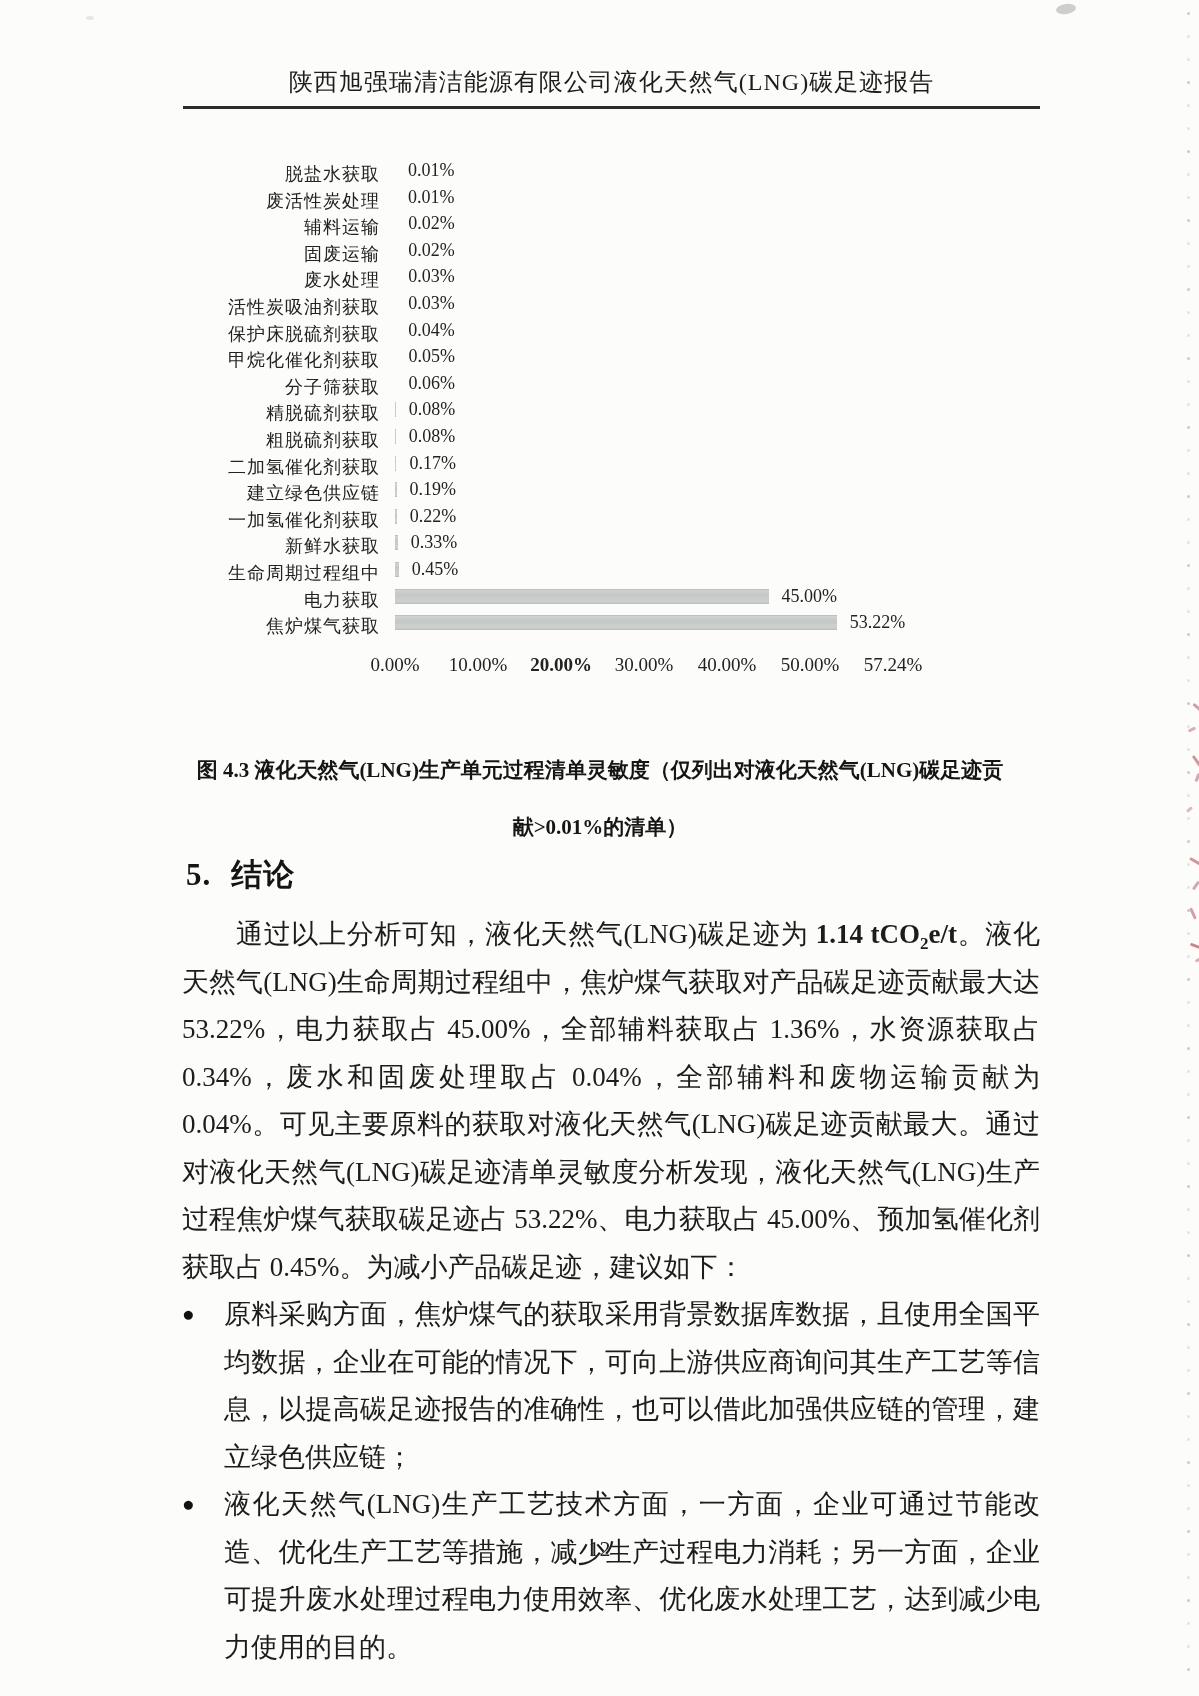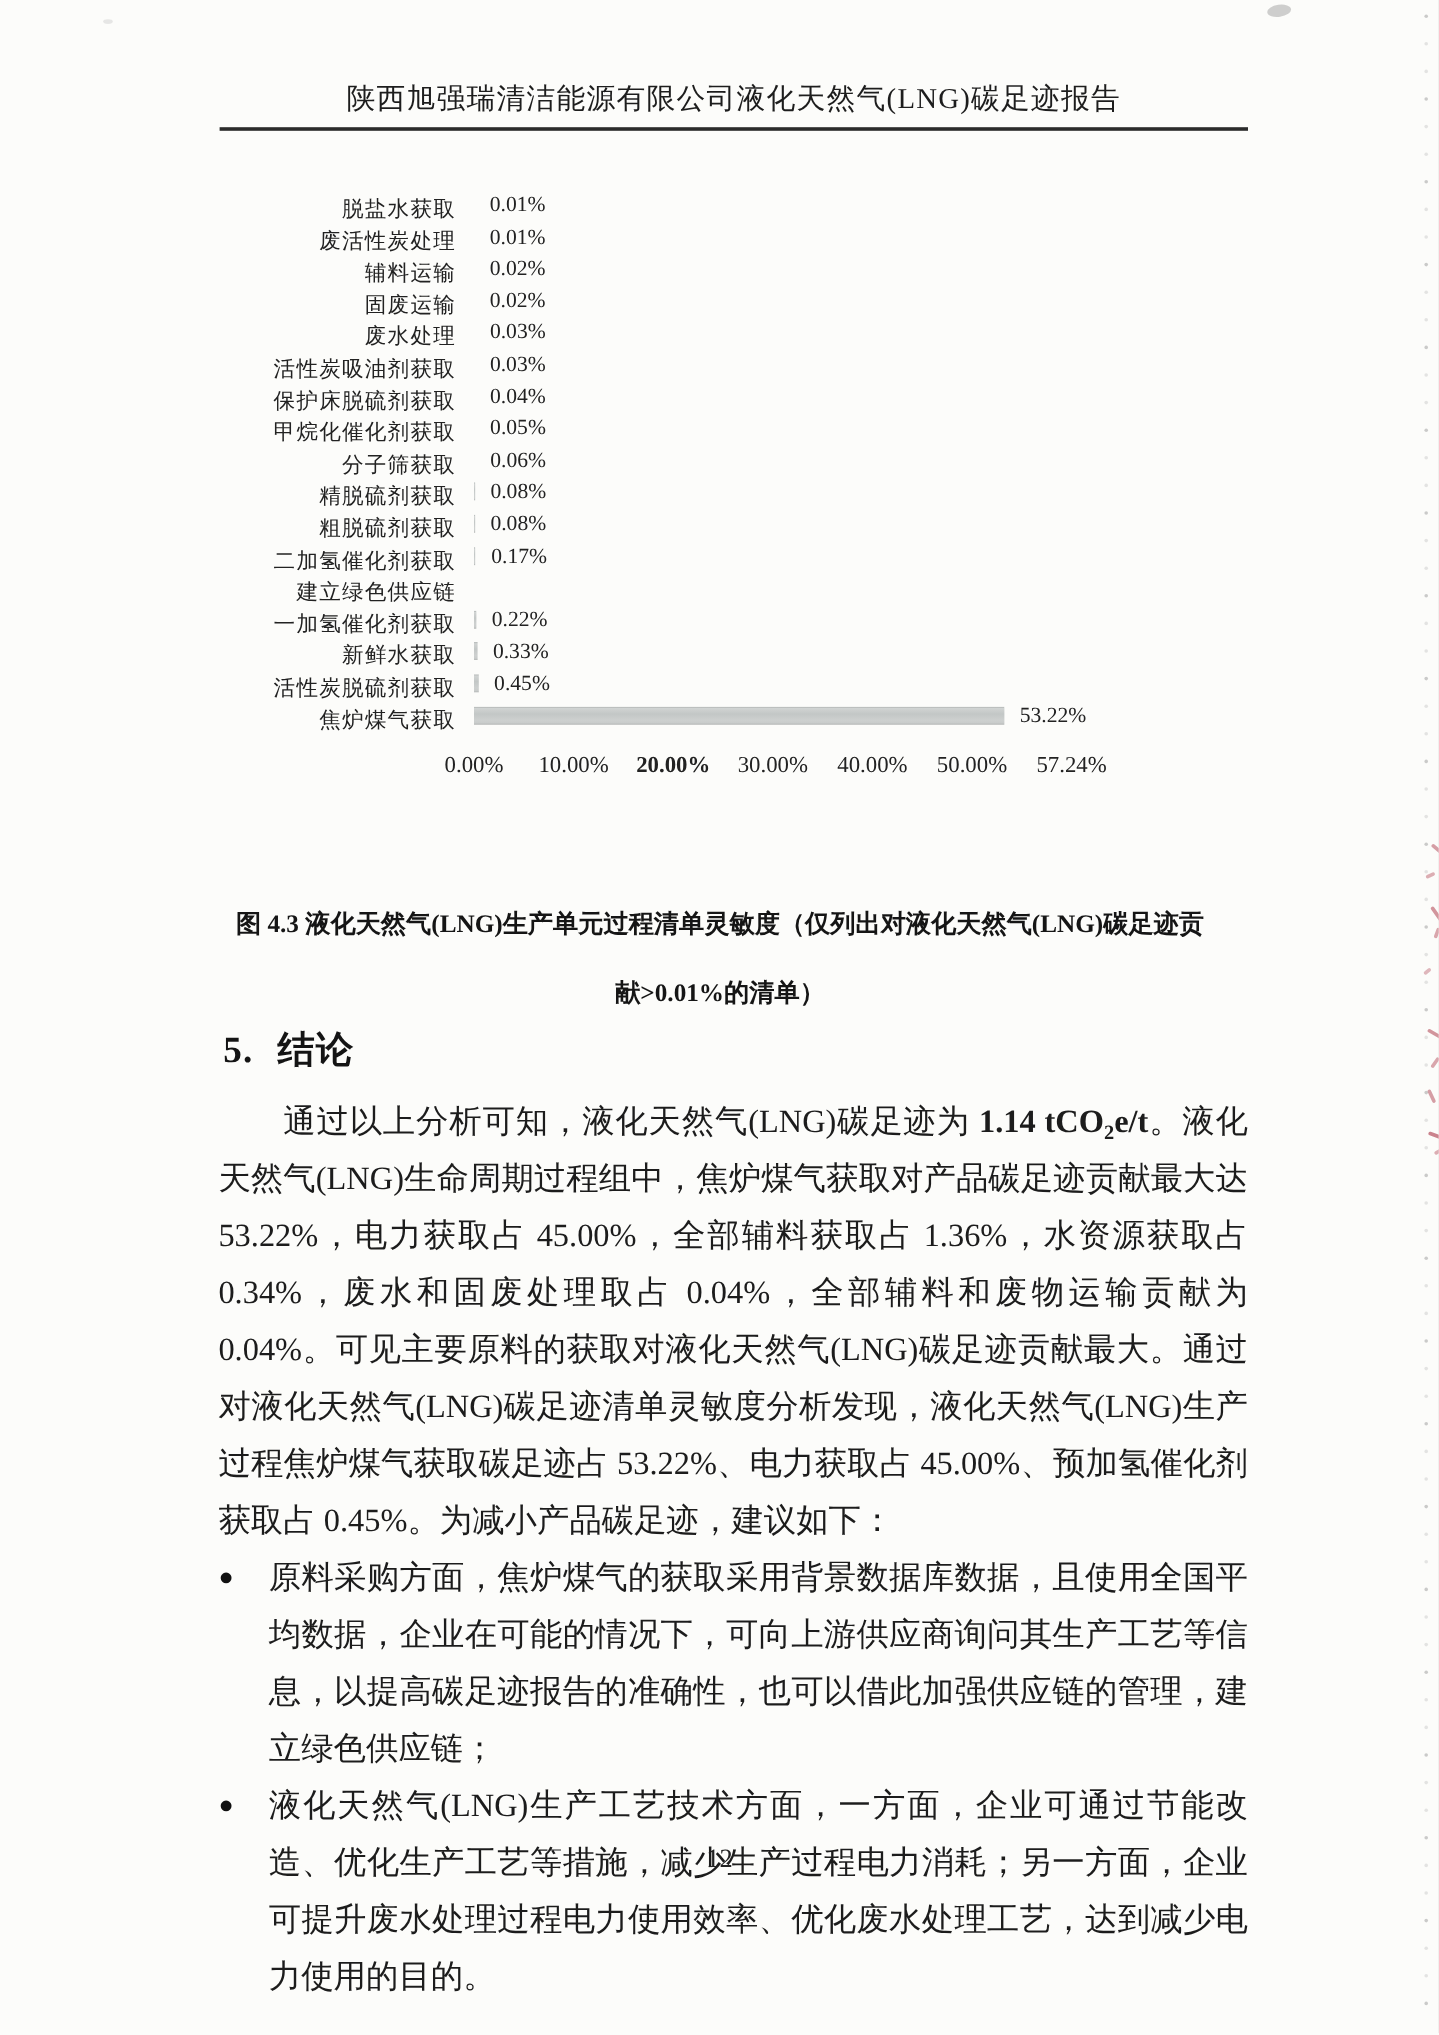--- a/index.html
+++ b/index.html
@@ -165,40 +165,51 @@
         </div>
         <div class="crow">
           <span class="clabel">二加氢催化剂获取</span>
           <span class="ctrack">
             <span class="cbar" style="width: 1.411px;"></span>
             <span class="cval">0.17%</span>
           </span>
         </div>
         <div class="crow">
           <span class="clabel">建立绿色供应链</span>
+          <span class="ctrack">
+            <span class="cbar" style="width: 1.577px;"></span>
+            <span class="cval">0.19%</span>
+          </span>
         </div>
         <div class="crow">
           <span class="clabel">一加氢催化剂获取</span>
           <span class="ctrack">
             <span class="cbar" style="width: 1.826px;"></span>
             <span class="cval">0.22%</span>
           </span>
         </div>
         <div class="crow">
           <span class="clabel">新鲜水获取</span>
           <span class="ctrack">
             <span class="cbar" style="width: 2.739px;"></span>
             <span class="cval">0.33%</span>
           </span>
         </div>
         <div class="crow">
-          <span class="clabel">活性炭脱硫剂获取</span>
+          <span class="clabel">生命周期过程组中</span>
           <span class="ctrack">
             <span class="cbar" style="width: 3.735px;"></span>
             <span class="cval">0.45%</span>
+          </span>
+        </div>
+        <div class="crow">
+          <span class="clabel">电力获取</span>
+          <span class="ctrack">
+            <span class="cbar" style="width: 373.5px;"></span>
+            <span class="cval">45.00%</span>
           </span>
         </div>
         <div class="crow">
           <span class="clabel">焦炉煤气获取</span>
           <span class="ctrack">
             <span class="cbar" style="width: 441.726px;"></span>
             <span class="cval">53.22%</span>
           </span>
         </div>
       </div>

